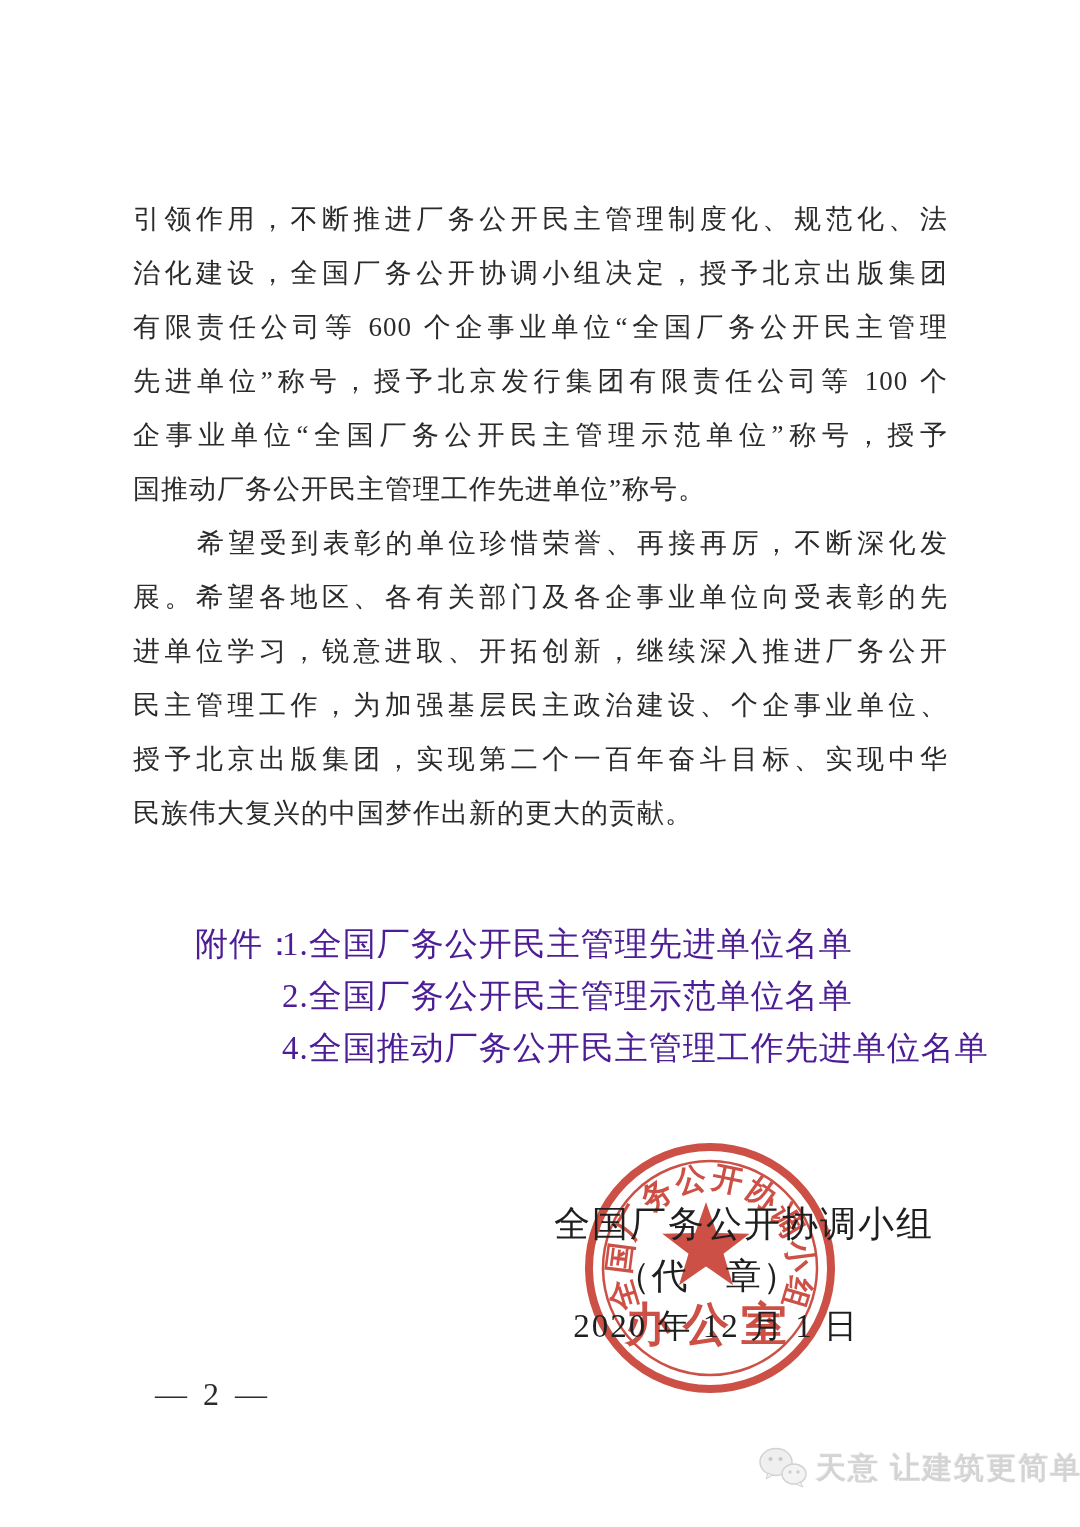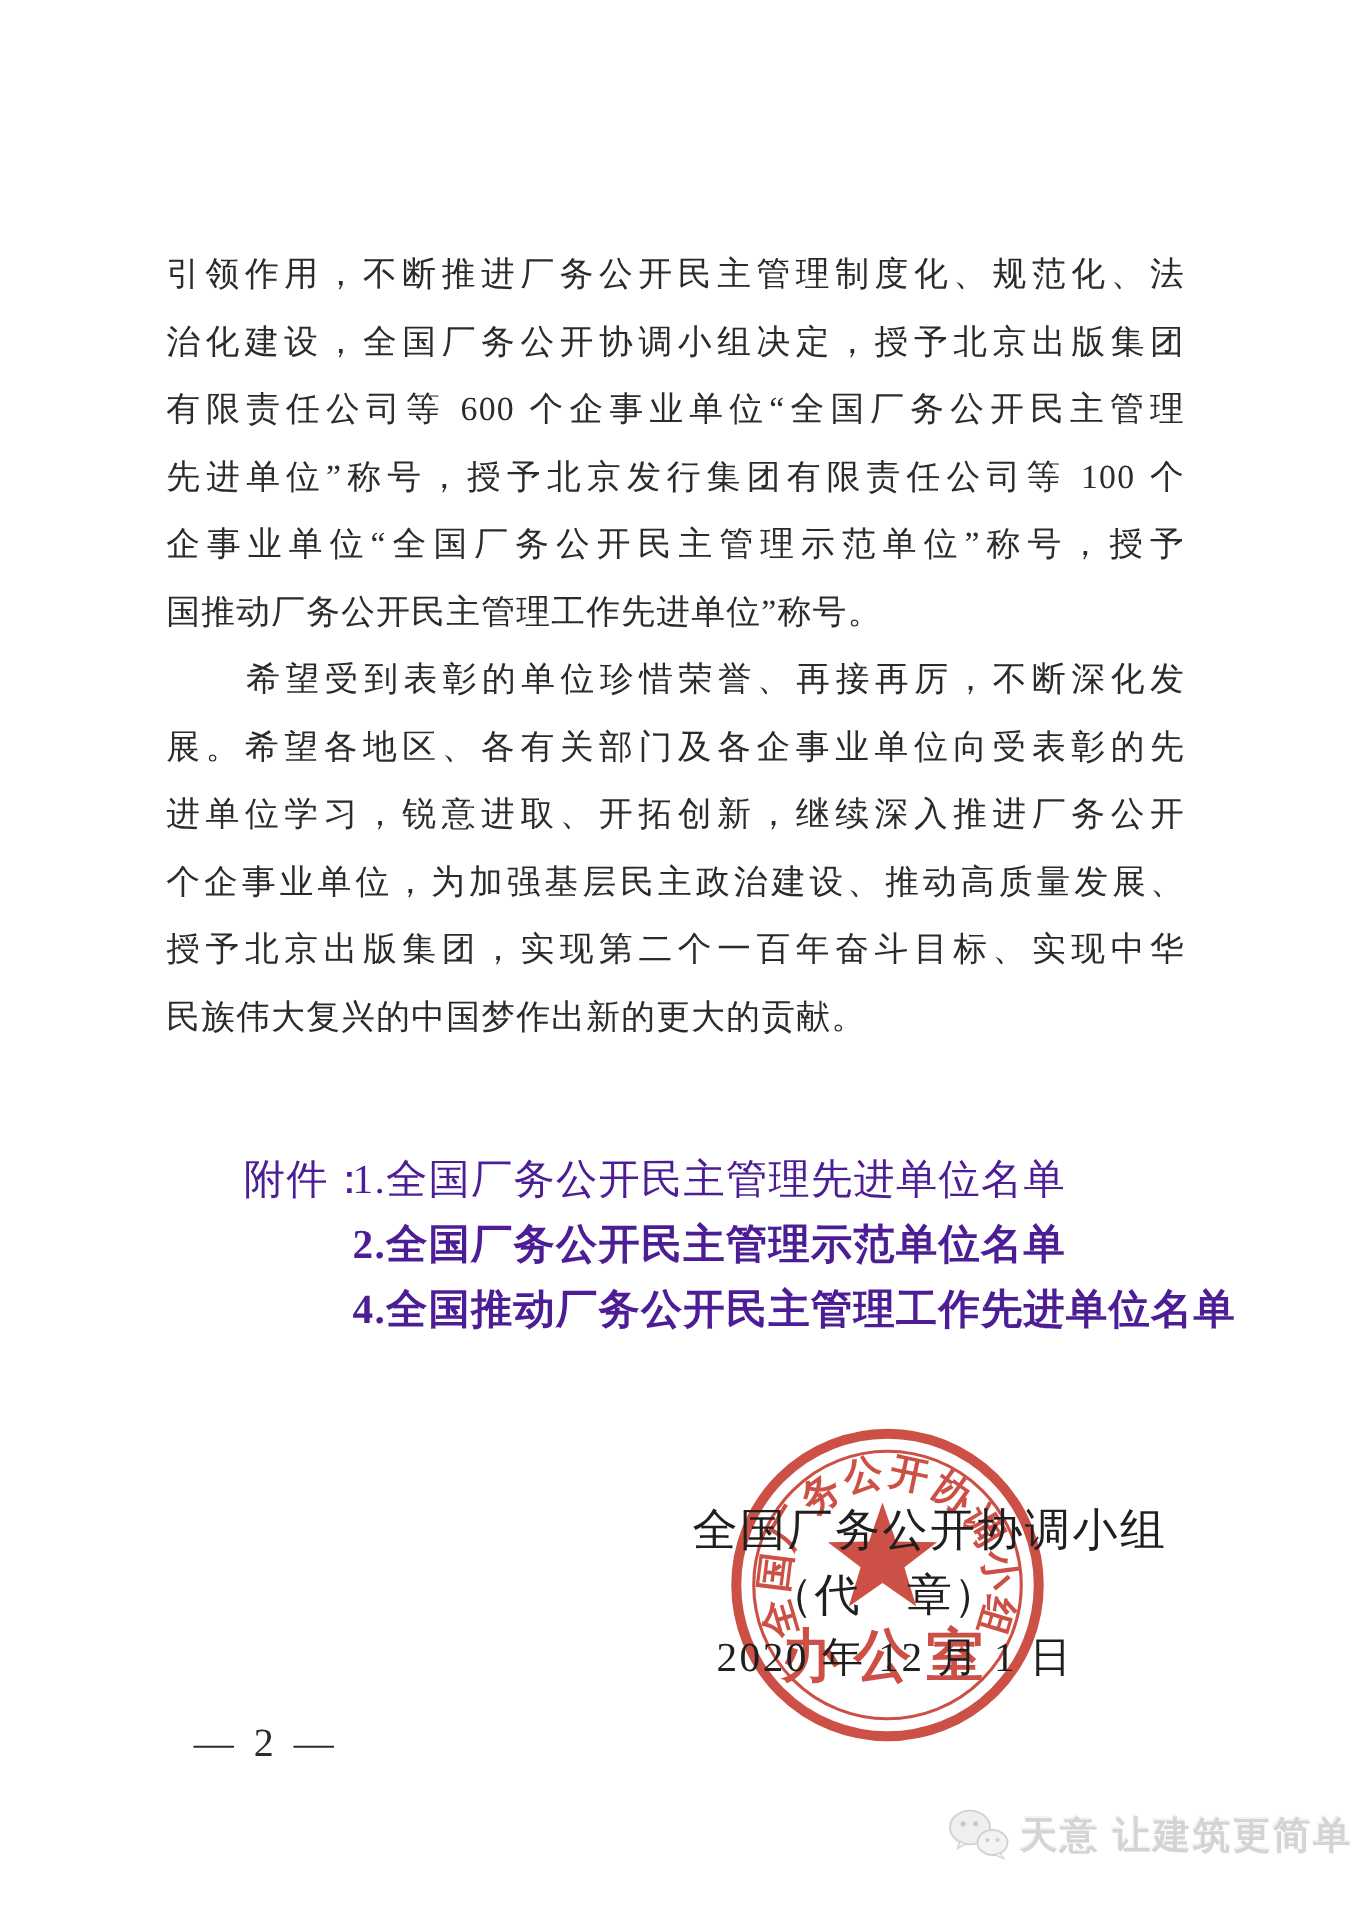--- a/index.html
+++ b/index.html
@@ -37,21 +37,21 @@
   .attachment {
     position: absolute;
     left: 195px;
     top: 918px;
     font-size: 33px;
     color: #4c1d95;
   }
   .att-row { height: 52px; line-height: 52px; white-space: nowrap; }
   .att-label { display: inline-block; width: 87px; letter-spacing: 1px; }
   .att-item { display: inline-block; letter-spacing: 1px; }
-  .att-row.cont { padding-left: 87px; font-weight: bold; }
+  .att-row.cont { padding-left: 87px; }
 
   
   .seal {
     position: absolute;
     left: 570px;
     top: 1128px;
     width: 280px;
     height: 280px;
     z-index: 1;
     opacity: 0.88;
@@ -109,21 +109,21 @@
   <div class="body-text">
     <div class="body-line">引领作用，不断推进厂务公开民主管理制度化、规范化、法</div>
     <div class="body-line">治化建设，全国厂务公开协调小组决定，授予北京出版集团</div>
     <div class="body-line">有限责任公司等 600 个企事业单位“全国厂务公开民主管理</div>
     <div class="body-line">先进单位”称号，授予北京发行集团有限责任公司等 100 个</div>
     <div class="body-line">企事业单位“全国厂务公开民主管理示范单位”称号，授予</div>
     <div class="body-line para-end">国推动厂务公开民主管理工作先进单位”称号。</div>
     <div class="body-line para-indent">希望受到表彰的单位珍惜荣誉、再接再厉，不断深化发</div>
     <div class="body-line">展。希望各地区、各有关部门及各企事业单位向受表彰的先</div>
     <div class="body-line">进单位学习，锐意进取、开拓创新，继续深入推进厂务公开</div>
-    <div class="body-line">个企事业单位，为加强基层民主政治建设、推动高质量发展、</div>
+    <div class="body-line">民主管理工作，为加强基层民主政治建设、个企事业单位、</div>
     <div class="body-line">授予北京出版集团，实现第二个一百年奋斗目标、实现中华</div>
     <div class="body-line para-end">民族伟大复兴的中国梦作出新的更大的贡献。</div>
   </div>
 
   <div class="attachment">
     <div class="att-row">
       <span class="att-label">附件：</span><span class="att-item">1.全国厂务公开民主管理先进单位名单</span>
     </div>
     <div class="att-row cont">
       <span class="att-item">2.全国厂务公开民主管理示范单位名单</span>

